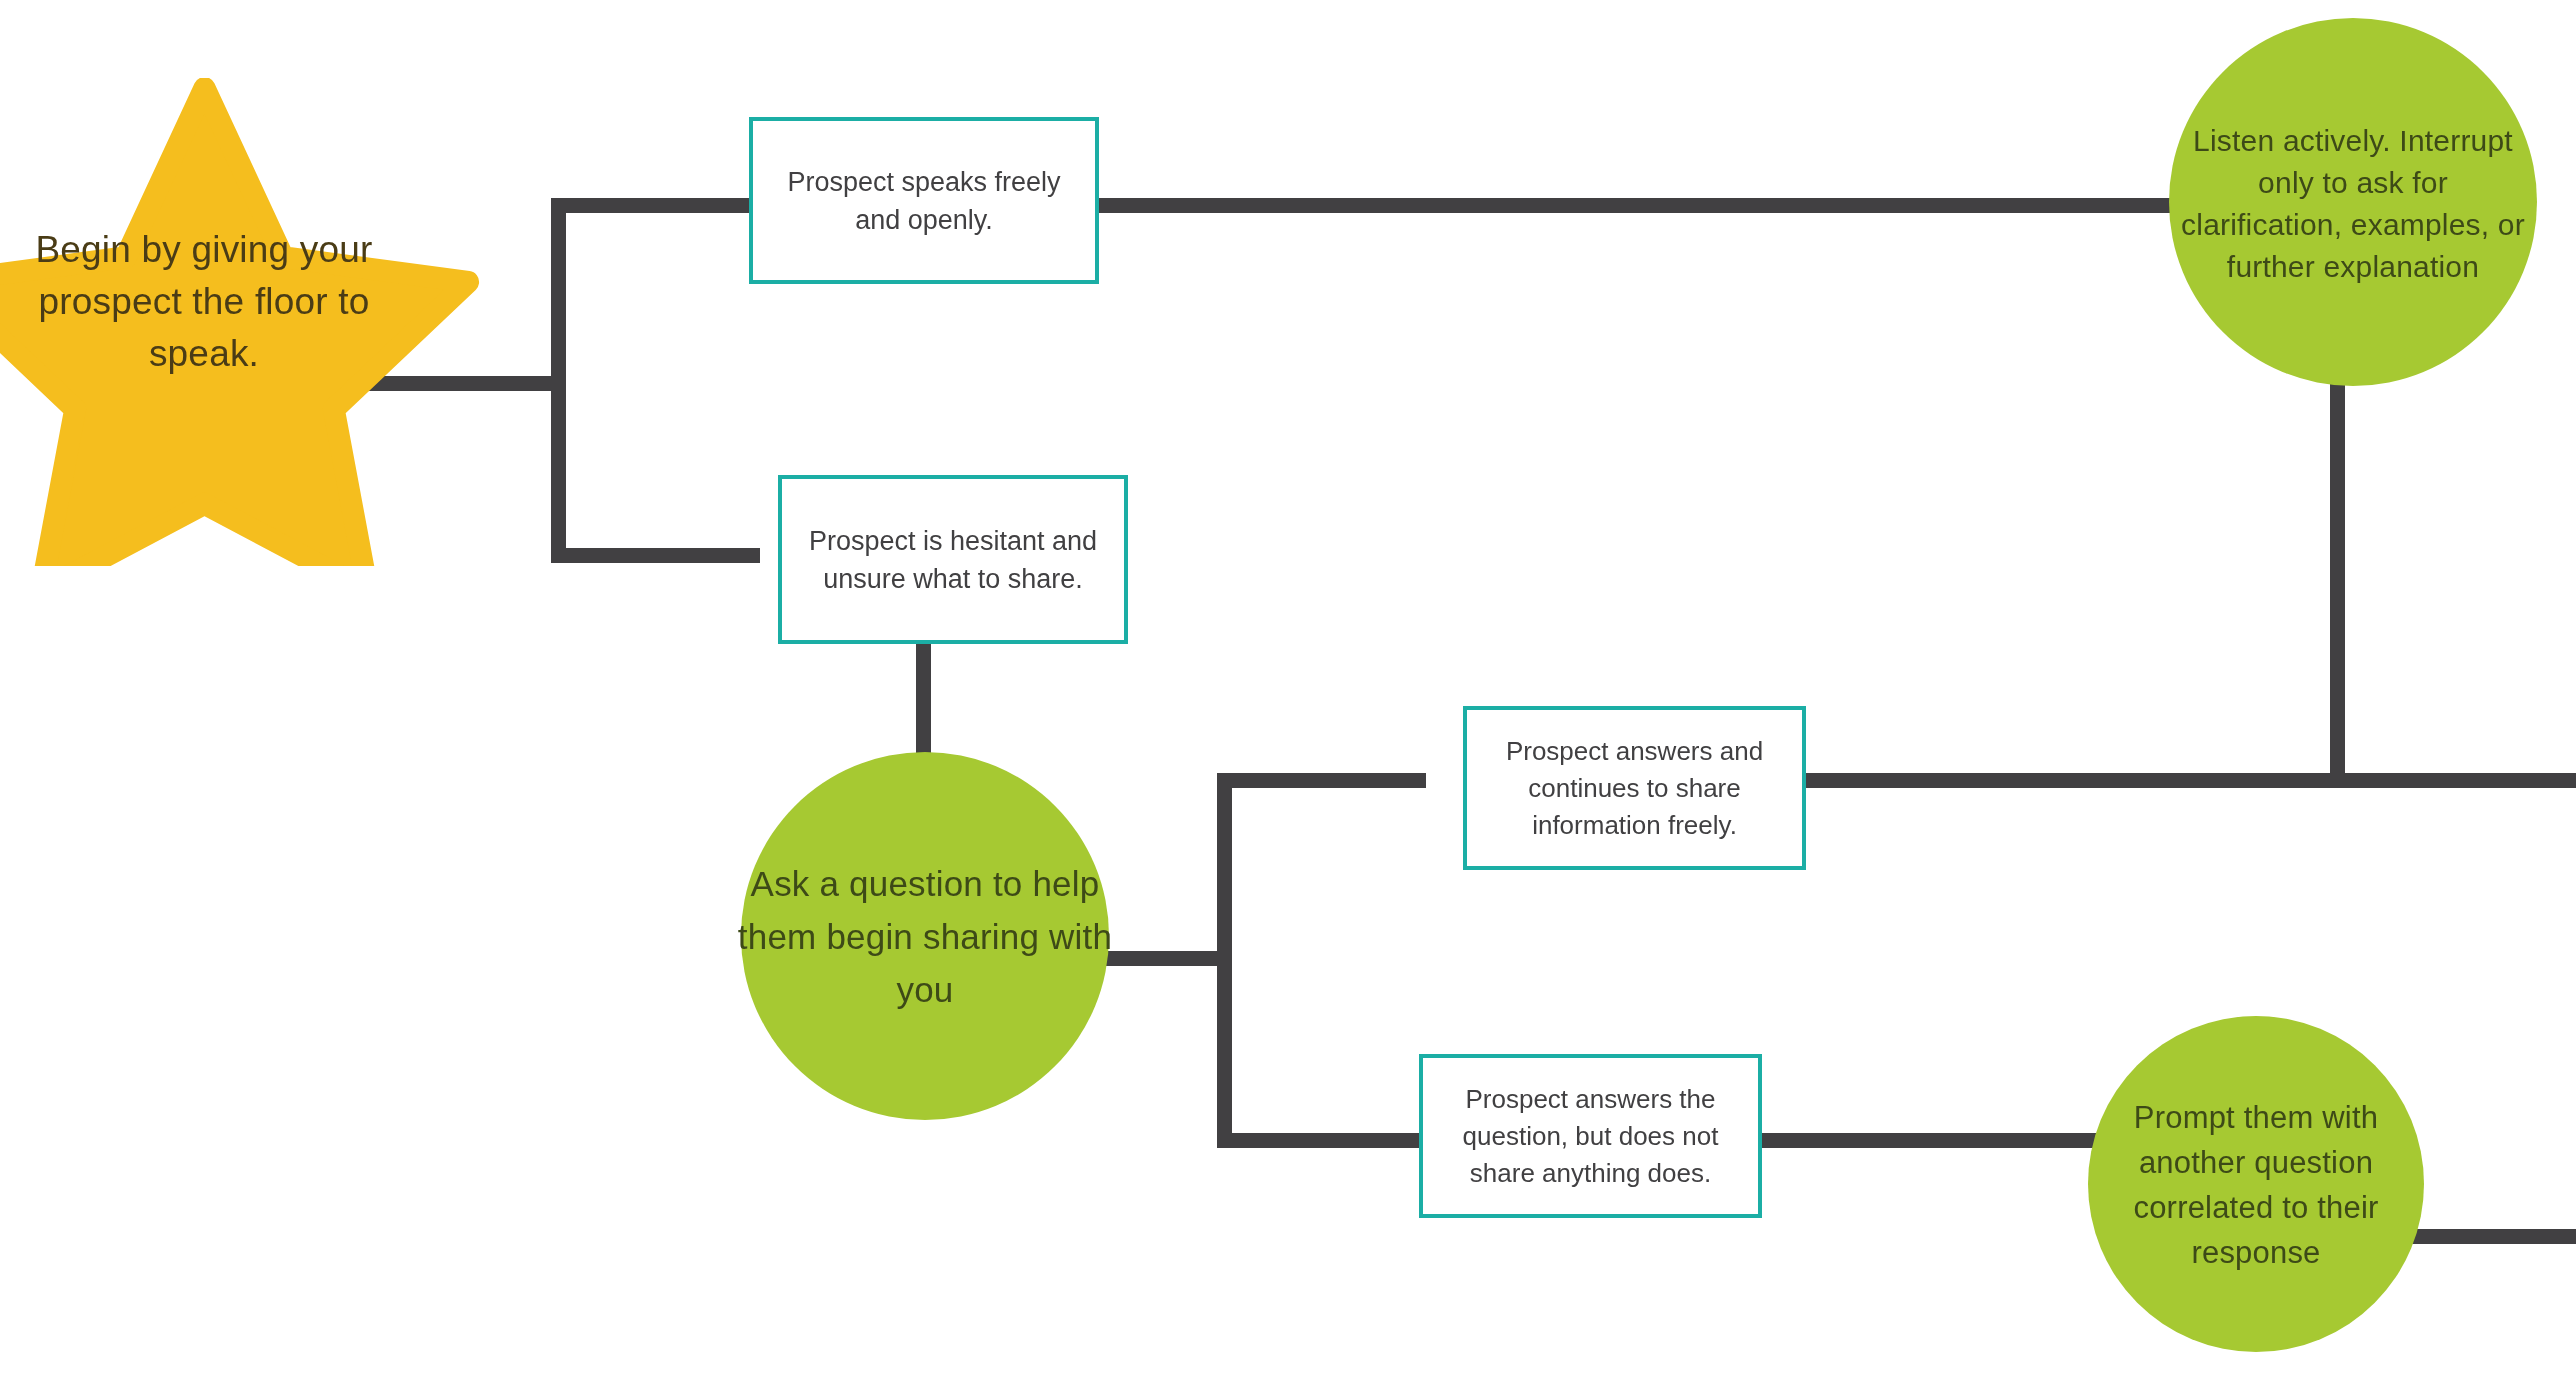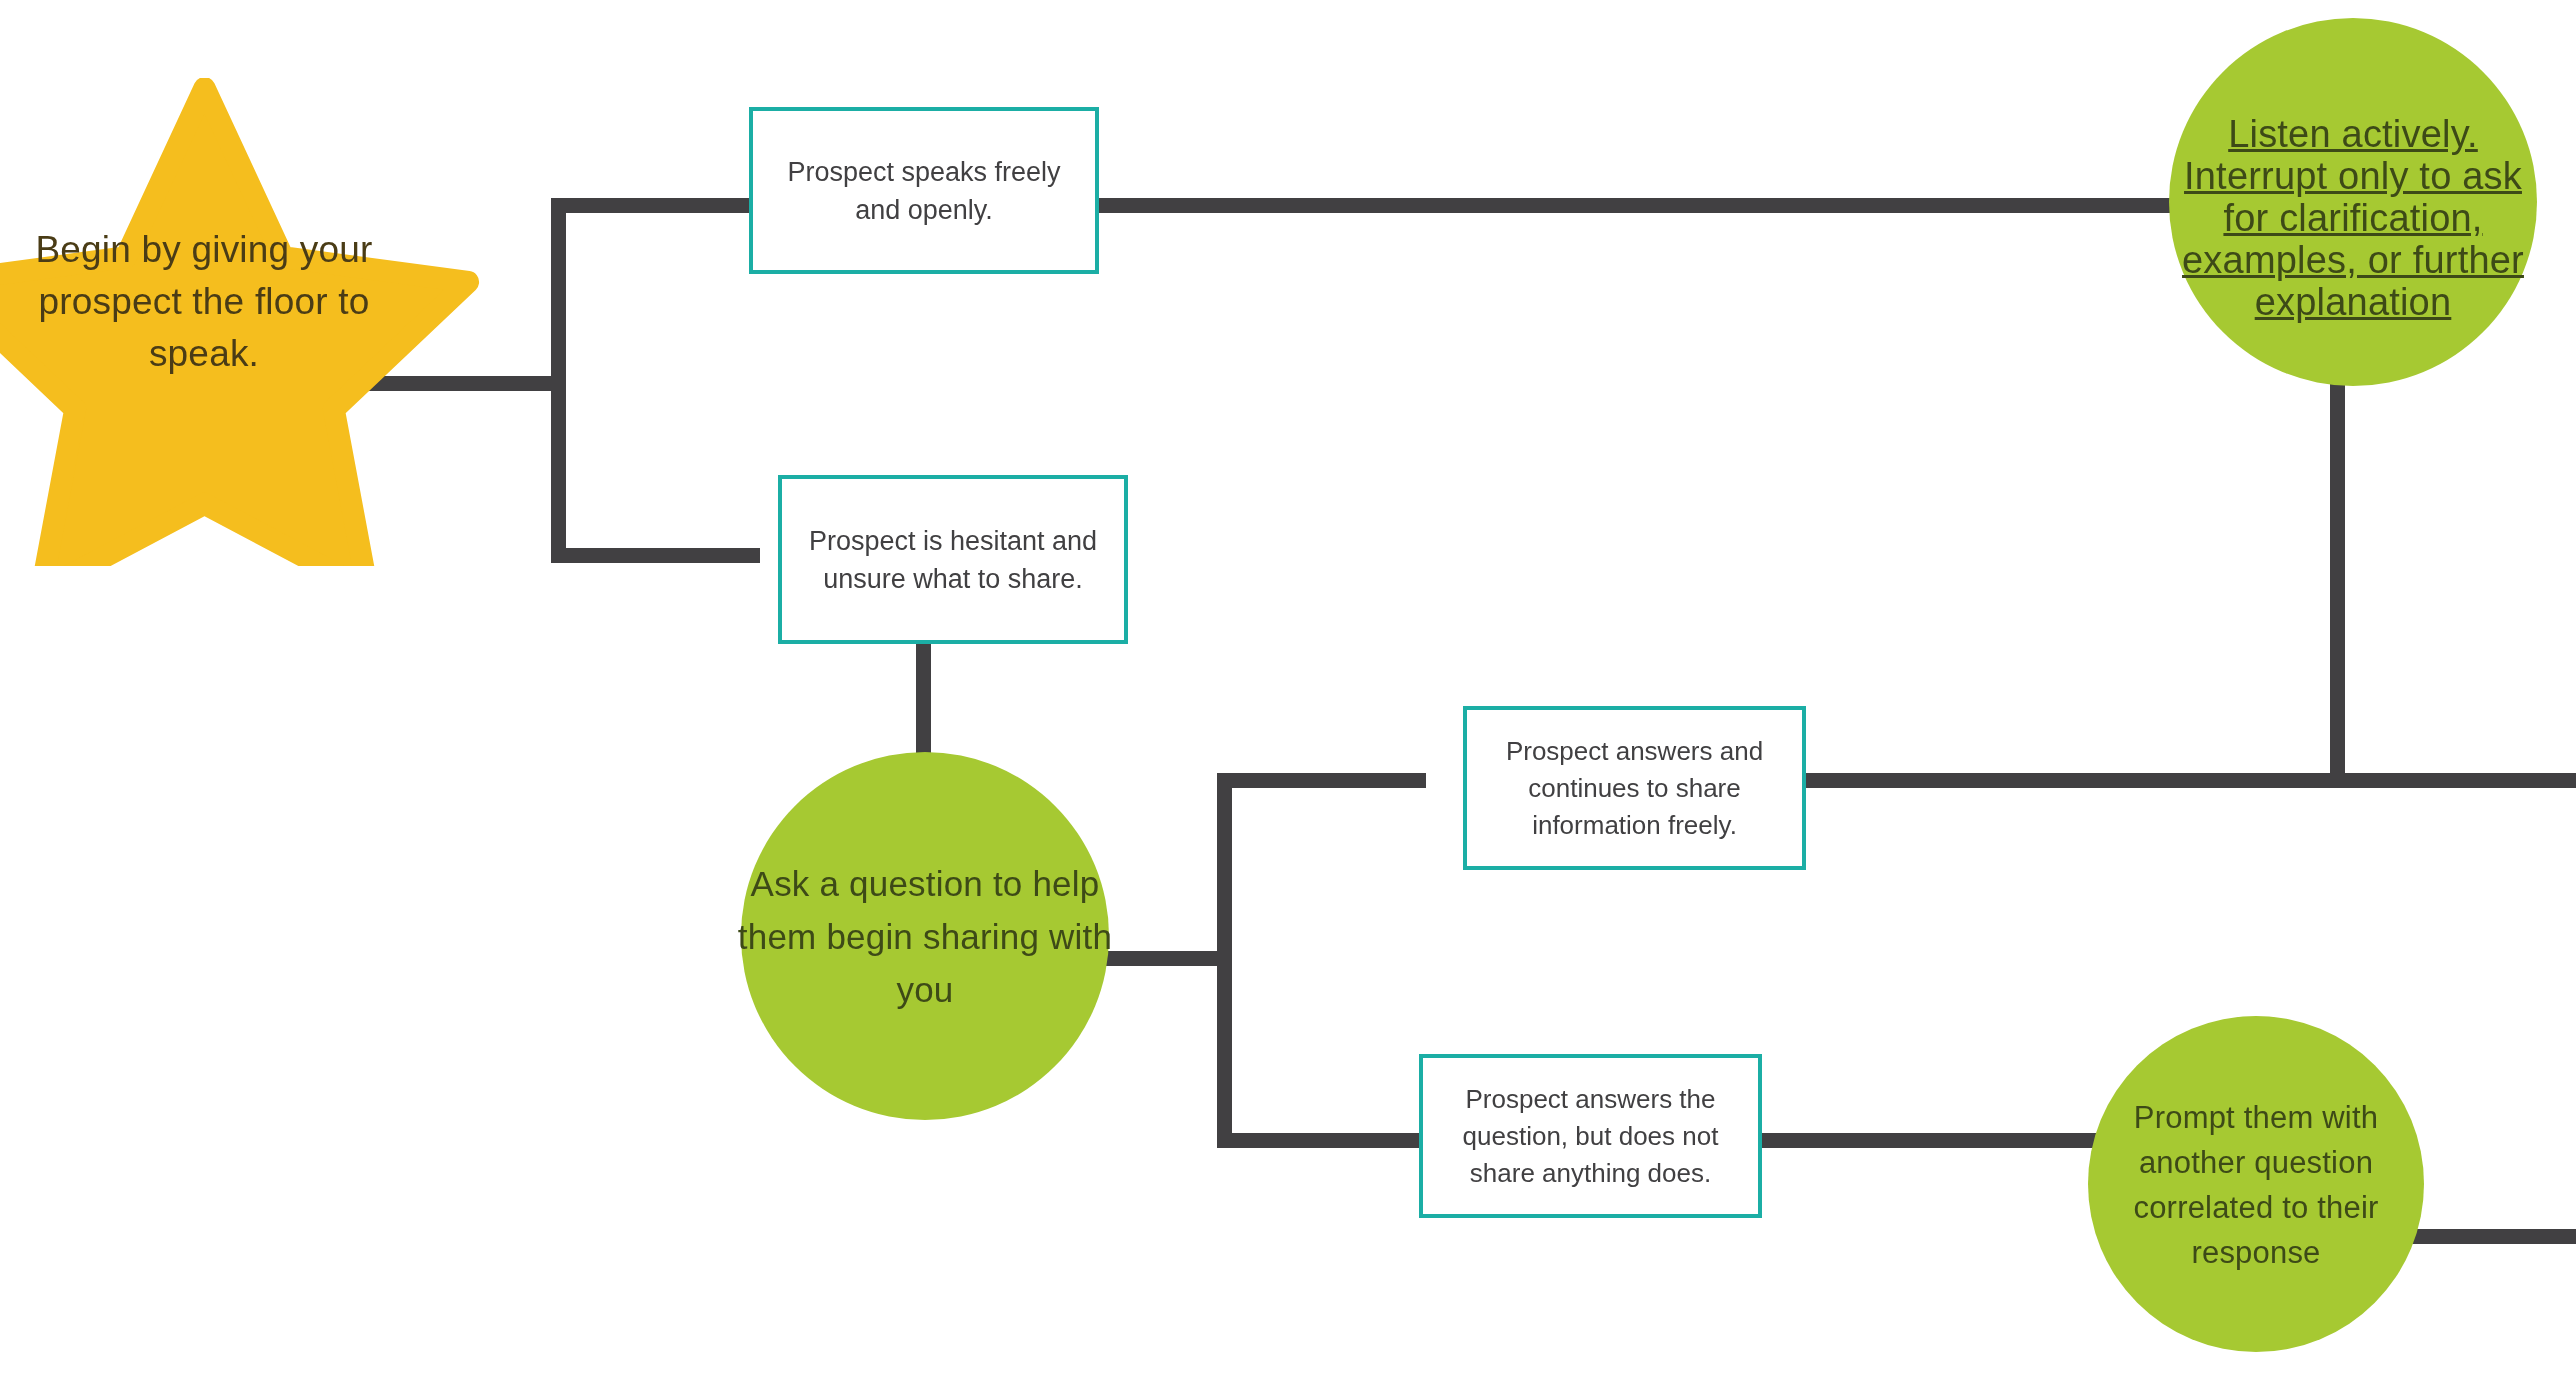--- a/index.html
+++ b/index.html
@@ -113,31 +113,31 @@
 
   <div class="conn" style="left:2406px; top:1229px; width:170px; height:15px;"></div>
 
   <div class="star-wrap" style="left:-89px; top:78px; width:587px; height:487px;">
     <svg class="star-shape" viewBox="0 0 590 490" xmlns="http://www.w3.org/2000/svg">
       <path d="M295 10 L374 180 L560 205 L425 333 L459 515 L295 428 L131 515 L165 333 L30 205 L216 180 Z" fill="#f5be1e" stroke="#f5be1e" stroke-width="22" stroke-linejoin="round"></path>
     </svg>
     <div class="node-text star-label" style="left:87px; top:60px; width:412px; height:328px;">Begin by giving your prospect the floor to speak.</div>
   </div>
 
-  <div class="rect-wrap" style="left:749px; top:107px; width:350px; height:167px;">
+  <div class="rect-wrap" style="left:749px; top:117px; width:350px; height:167px;">
     <div class="node-text rect-label" style="left:0; top:0; right:0; bottom:0; width:auto; height:auto;">Prospect speaks freely and openly.</div>
   </div>
 
   <div class="rect-wrap" style="left:778px; top:475px; width:350px; height:169px;">
     <div class="node-text rect-label" style="left:0; top:0; right:0; bottom:0; width:auto; height:auto;">Prospect is hesitant and unsure what to share.</div>
   </div>
 
   <div class="circle-wrap" style="left:2169px; top:18px; width:368px; height:368px;">
     <div class="circle-shape"></div>
-    <div class="node-text circle-label" style="left:10px; top:44px; width:348px; height:312px; font-size:38px; line-height:42px;text-decoration:underline;">Listen actively. Interrupt only to ask for clarification, examples, or further explanation</div>
+    <div class="node-text circle-label" style="left:10px; top:30px; width:348px; height:312px; font-size:30px; line-height:42px;">Listen actively. Interrupt only to ask for clarification, examples, or further explanation</div>
   </div>
 
   <div class="circle-wrap" style="left:741px; top:752px; width:368px; height:368px;">
     <div class="circle-shape"></div>
     <div class="node-text circle-label" style="left:-5px; top:55px; width:378px; height:258px; font-size:35px; line-height:53px;">Ask a question to help them begin sharing with you</div>
   </div>
 
   <div class="rect-wrap" style="left:1419px; top:706px; width:343px; height:164px;margin-left:44px;">
     <div class="node-text rect-label" style="left:0; top:0; right:0; bottom:0; width:auto; height:auto; font-size:26px; line-height:37px;">Prospect answers and continues to share information freely.</div>
   </div>

